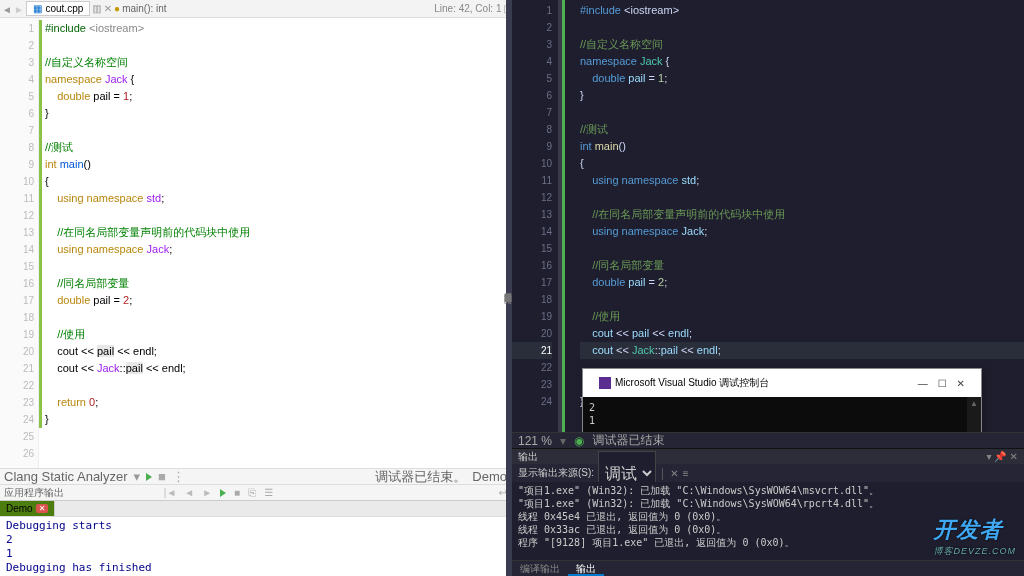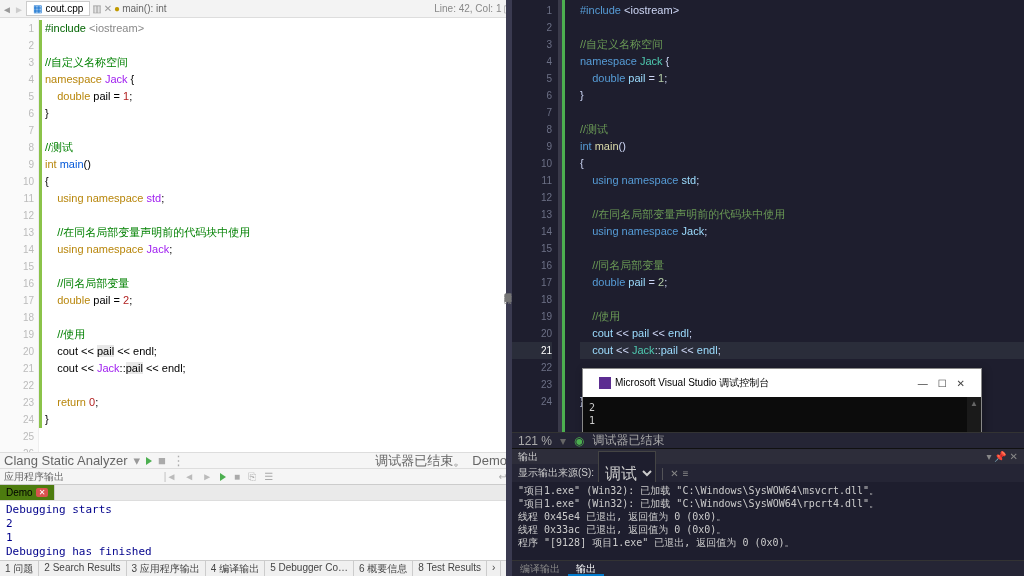--- a/index.html
+++ b/index.html
@@ -147,30 +147,20 @@
 
   <div class="dbgtabs">
     <div class="dbgtab active">
       <span>Demo</span>
       <span class="closex">✕</span>
     </div>
   </div>
 
   <div class="console1" id="lcons">Debugging starts<br>2<br>1<br>Debugging has finished</div>
 
-  <div class="footer1" id="lfoot">
-      <div class="ftab">1 问题</div>
-      <div class="ftab">2 Search Results</div>
-      <div class="ftab">3 应用程序输出</div>
-      <div class="ftab">4 编译输出</div>
-      <div class="ftab">5 Debugger Co…</div>
-      <div class="ftab">6 概要信息</div>
-      <div class="ftab">8 Test Results</div>
-      <div class="ftab">›</div>
-    </div>
 </div>
 
 <div class="pane right">
   <div class="divider-grip">服务器资源管理器 工具箱</div>
 
 
   <div class="reditor">
     <div class="rgutter" id="rgut">
         <div>1</div>
         <div>2</div>
@@ -237,13 +227,17 @@
     <span style="color:#888">✕</span>
     <span style="color:#888">≡</span>
   </div>
   <div class="output-body" id="obody">"项目1.exe" (Win32): 已加载 "C:\Windows\SysWOW64\msvcrt.dll"。<br>"项目1.exe" (Win32): 已加载 "C:\Windows\SysWOW64\rpcrt4.dll"。<br>线程 0x45e4 已退出, 返回值为 0 (0x0)。<br>线程 0x33ac 已退出, 返回值为 0 (0x0)。<br>程序 "[9128] 项目1.exe" 已退出, 返回值为 0 (0x0)。</div>
 
   <div class="rfooter" id="rfoot">
       <div class="rftab">编译输出</div>
       <div class="rftab active">输出</div>
     </div>
 
+  <div class="wm">
+    <span>开发者</span>
+    <small>博客DEVZE.COM</small>
+  </div>
 </div>
 
 </body></html>

